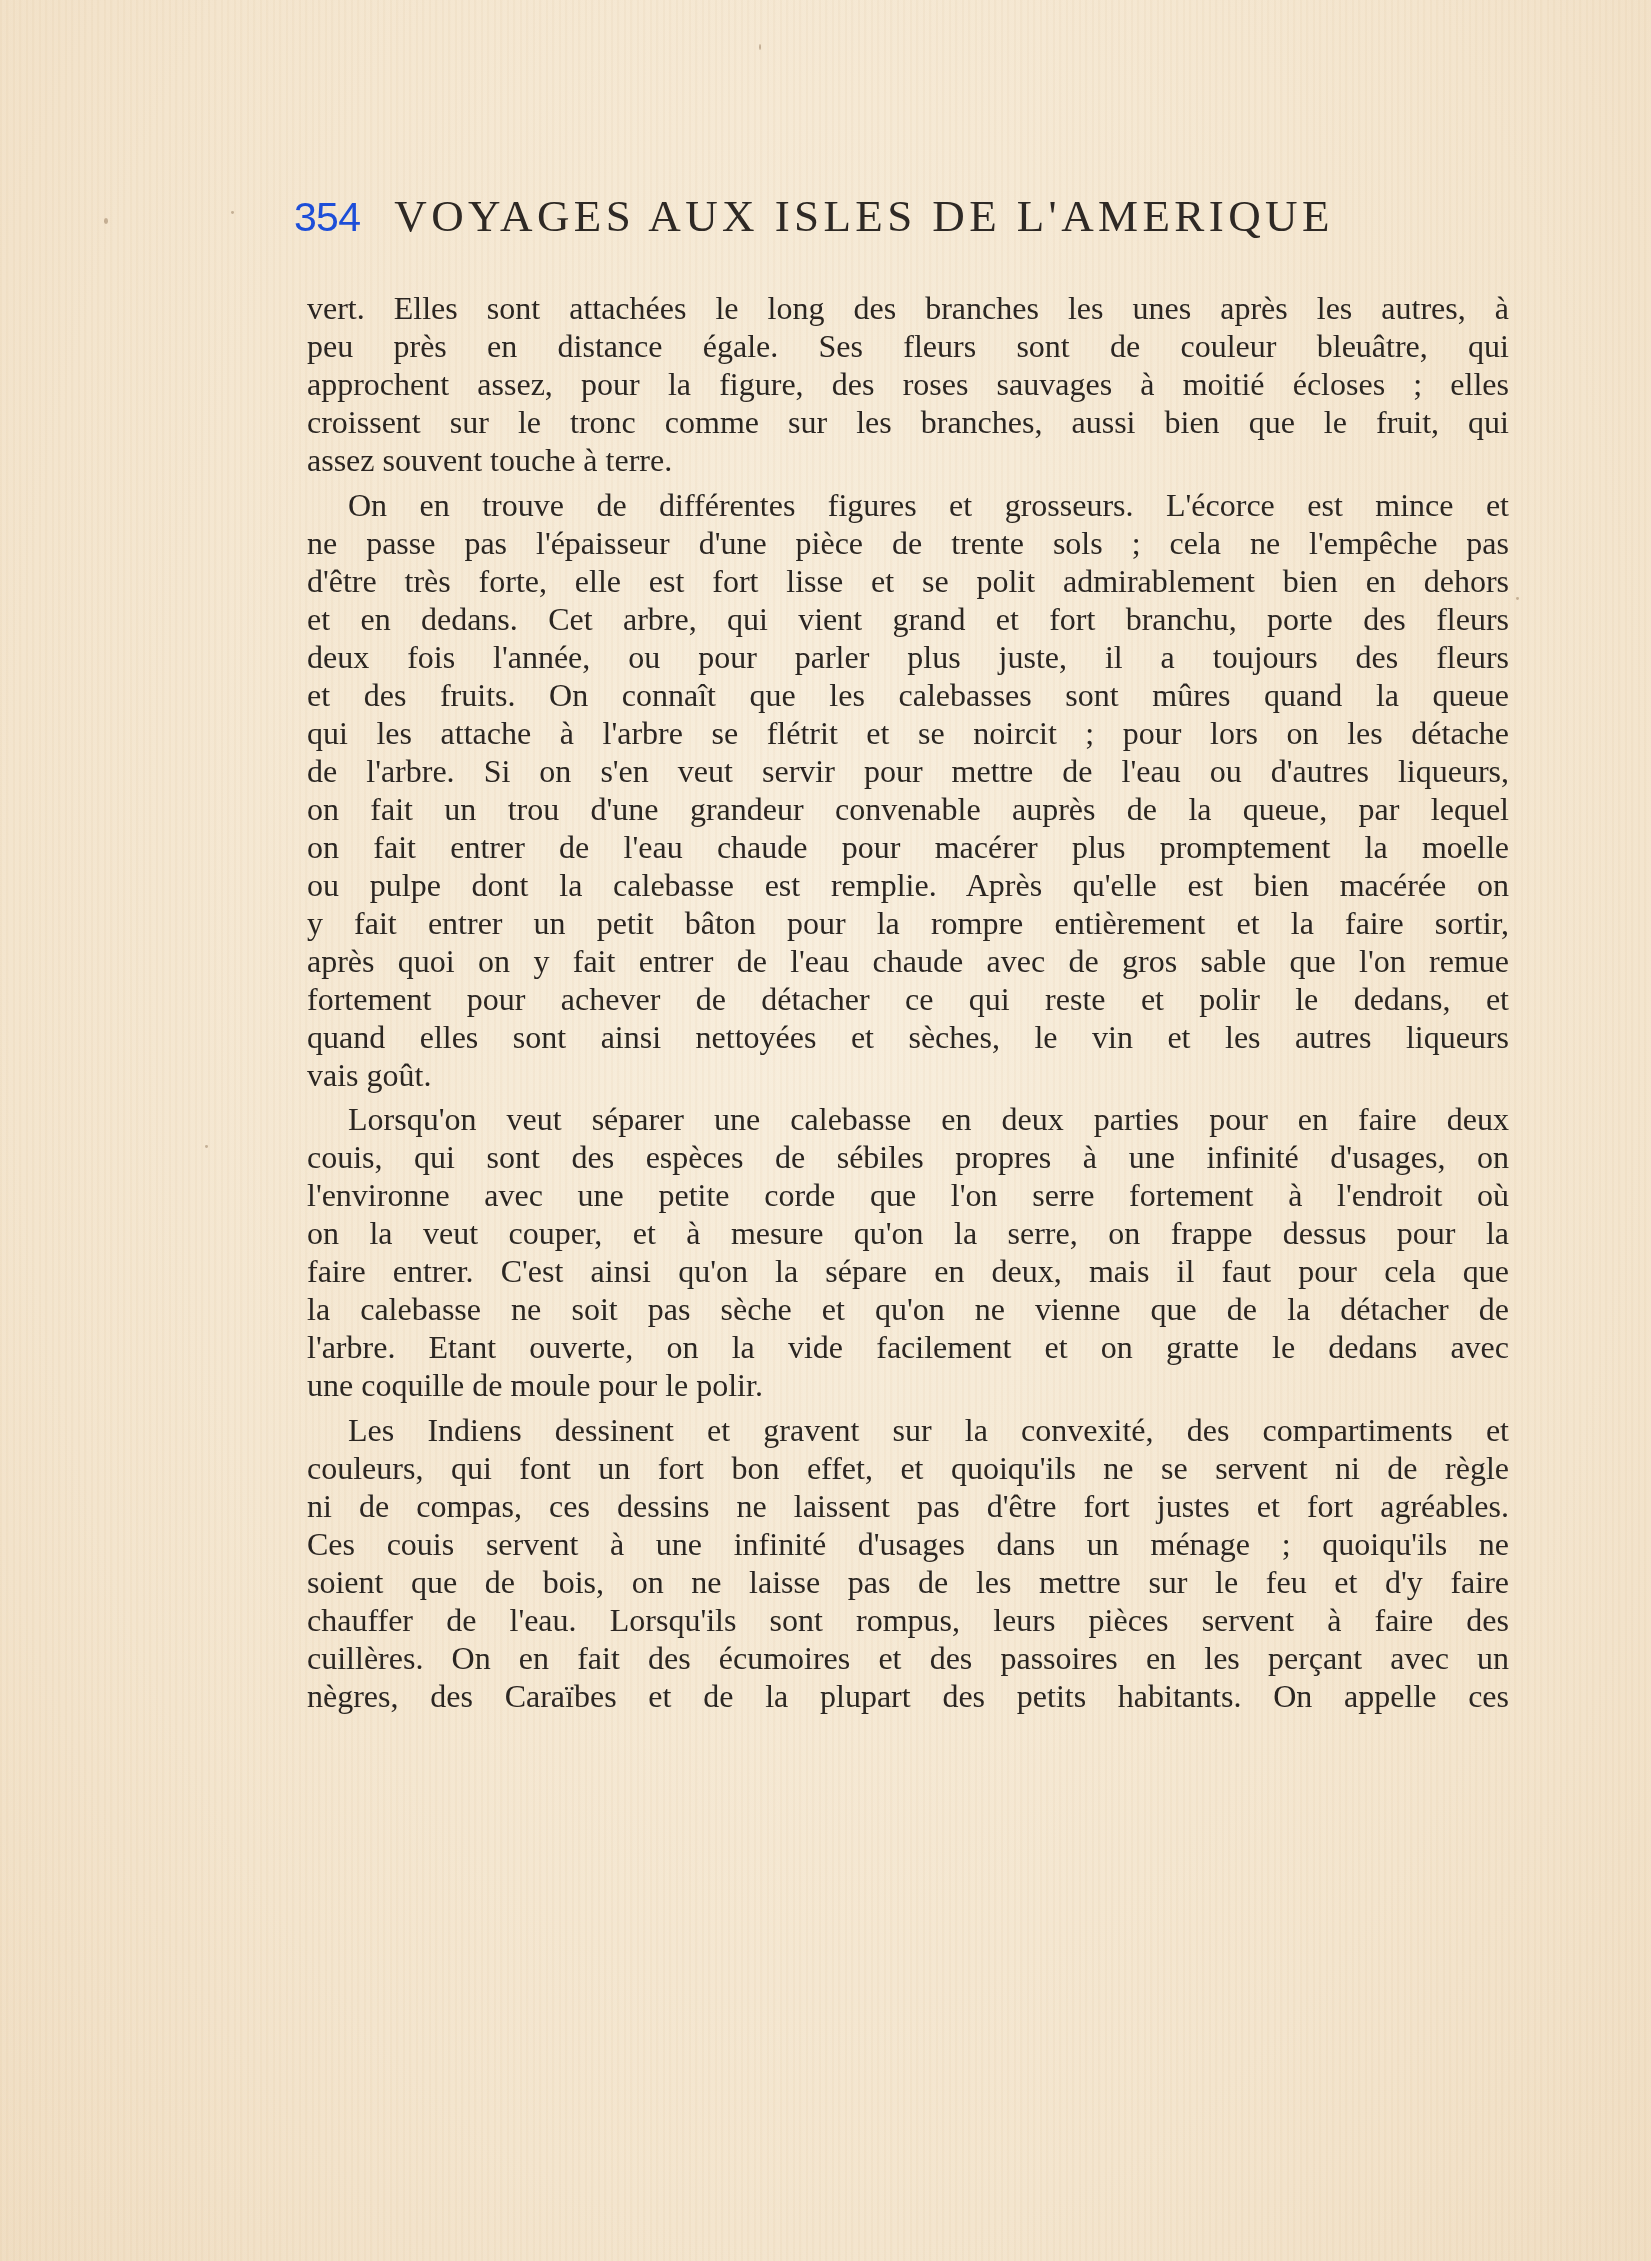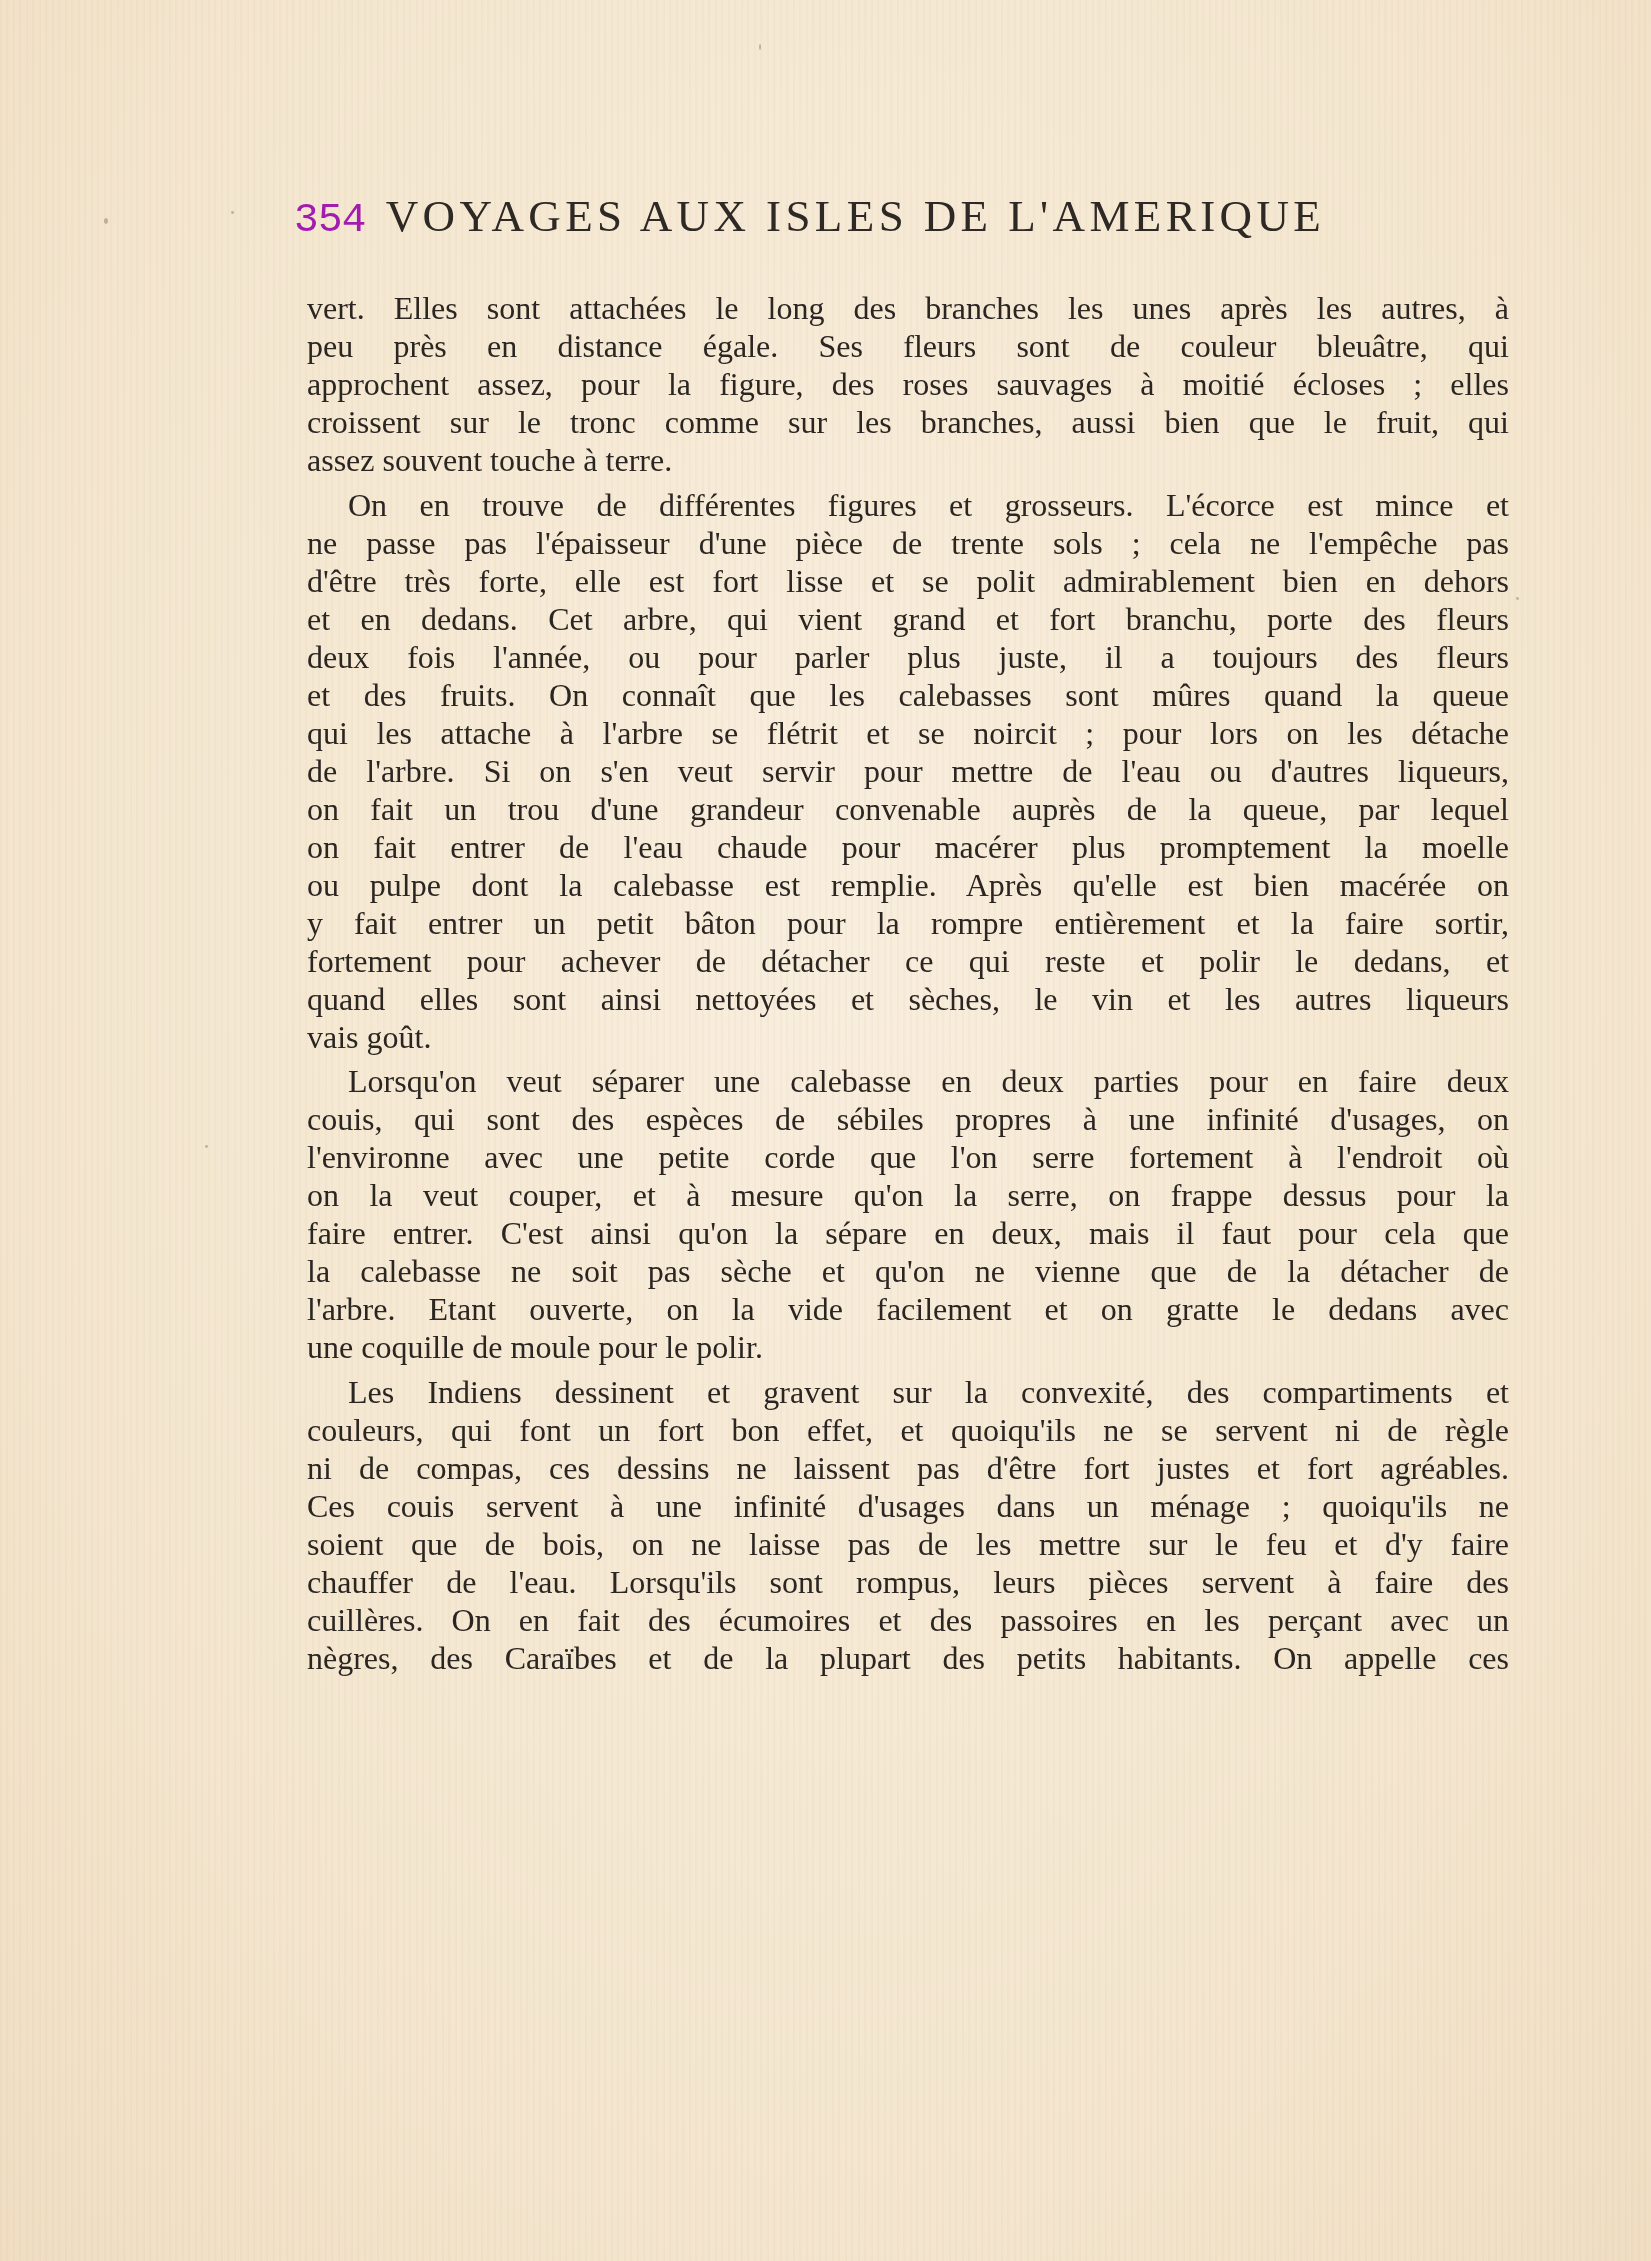--- a/index.html
+++ b/index.html
@@ -29,24 +29,24 @@
       position: absolute;
       left: 294px;
       top: 190px;
       width: 1132px;
       height: 58px;
       display: flex;
       align-items: baseline;
       white-space: nowrap;
     }
     .folio {
-      font-family: Liberation Mono, monospace;
+      font-family: Liberation Sans, sans-serif;
       font-size: 41px;
-      color: #a21caf;
-      margin-right: 20px;
+      color: #1d4ed8;
+      margin-right: 34px;
       letter-spacing: -0.7px;
     }
     .head-title {
       font-family: "Liberation Serif", "DejaVu Serif", serif;
       font-size: 45px;
       letter-spacing: 4.4px;
       color: #2e2925;
     }
     .body-text {
       position: absolute;
@@ -113,20 +113,21 @@
       <span class="line">d'être très forte, elle est fort lisse et se polit admirablement bien en dehors</span>
       <span class="line">et en dedans. Cet arbre, qui vient grand et fort branchu, porte des fleurs</span>
       <span class="line">deux fois l'année, ou pour parler plus juste, il a toujours des fleurs</span>
       <span class="line">et des fruits. On connaît que les calebasses sont mûres quand la queue</span>
       <span class="line">qui les attache à l'arbre se flétrit et se noircit ; pour lors on les détache</span>
       <span class="line">de l'arbre. Si on s'en veut servir pour mettre de l'eau ou d'autres liqueurs,</span>
       <span class="line">on fait un trou d'une grandeur convenable auprès de la queue, par lequel</span>
       <span class="line">on fait entrer de l'eau chaude pour macérer plus promptement la moelle</span>
       <span class="line">ou pulpe dont la calebasse est remplie. Après qu'elle est bien macérée on</span>
       <span class="line">y fait entrer un petit bâton pour la rompre entièrement et la faire sortir,</span>
+      <span class="line">après quoi on y fait entrer de l'eau chaude avec de gros sable que l'on remue</span>
       <span class="line">fortement pour achever de détacher ce qui reste et polir le dedans, et</span>
       <span class="line">quand elles sont ainsi nettoyées et sèches, le vin et les autres liqueurs</span>
       <span class="line last">vais goût.</span>
     </p>
 
     <p class="para indent">
       <span class="line first">Lorsqu'on veut séparer une calebasse en deux parties pour en faire deux</span>
       <span class="line">couis, qui sont des espèces de sébiles propres à une infinité d'usages, on</span>
       <span class="line">l'environne avec une petite corde que l'on serre fortement à l'endroit où</span>
       <span class="line">on la veut couper, et à mesure qu'on la serre, on frappe dessus pour la</span>

